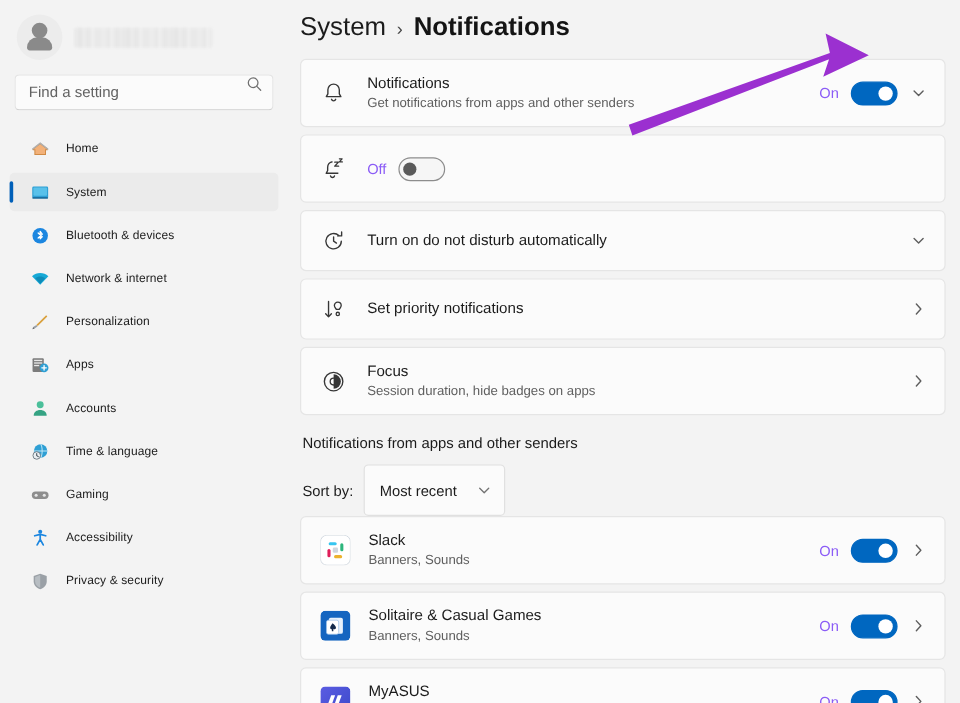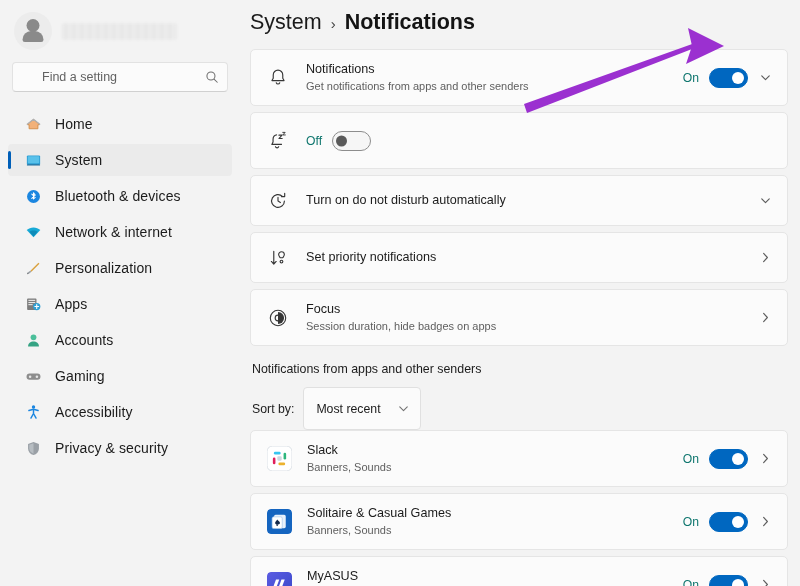--- a/index.html
+++ b/index.html
@@ -44,39 +44,39 @@
       #e6e6e6 2px, #e6e6e6 4px, #ededed 4px, #ededed 5px,
       #dedede 5px, #dedede 6px, #f2f2f2 6px, #f2f2f2 8px);
     filter: blur(1.4px);
     opacity: .95;
   }
   .search-wrap { padding: 2px 4px 10px 4px; }
   .search-box {
     height: 30px; border-radius: 4px;
     background: #fbfbfb; border: 1px solid #e2e2e2;
     border-bottom-color: #d0d0d0;
-    display: flex; align-items: center;
-    padding: 0 8px 0 29px;
+    display: flex; 
+    padding: 0 8px 0 11px;
   }
   .search-box input {
     flex: 1; border: 0; outline: none; background: transparent;
     font-family: "Liberation Sans", sans-serif; font-size: 12.5px; color: #1b1b1b;
   }
   .search-box input::placeholder { color: #626262; }
   .search-icon { width: 14px; height: 14px; flex: 0 0 14px; opacity: .72; }
 
   .nav { padding-top: 6px; }
   .nav-item {
     position: relative;
     display: flex; align-items: center; gap: 13px;
     height: 32px; margin-bottom: 4px;
     padding-left: 17px; border-radius: 4px;
     cursor: pointer;
   }
-  .nav-item .label { font-size: 14px; color: #1b1b1b; letter-spacing: .1px; }
+  .nav-item .label { font-size: 10px; color: #1b1b1b; letter-spacing: .1px; }
   .nav-item.selected { background: #ebebeb; }
   .nav-item.selected::before {
     content: ""; position: absolute; left: 0; top: 7px;
     width: 3px; height: 18px; border-radius: 2px; background: #005fb8;
   }
   .nav-ico { width: 17px; height: 17px; flex: 0 0 17px; display: block; }
 
   
   .main {
     flex: 1; height: 586px; position: relative;
@@ -102,21 +102,21 @@
     padding: 0 14px 0 16px;
     min-height: 51px;
     cursor: pointer;
   }
   .card.tall { min-height: 57px; }
   .card-ico { width: 22px; height: 22px; flex: 0 0 22px; margin-right: 17px; opacity: .88; }
   .card-txt { flex: 1; min-width: 0; }
   .card-title { font-size: 12.6px; color: #1b1b1b; line-height: 1.35; }
   .card-sub { font-size: 11px; color: #5f5f5f; line-height: 1.4; margin-top: 1px; }
   .card-right { display: flex; align-items: center; gap: 10px; flex: 0 0 auto; }
-  .state-label { font-size: 12.2px; color: #0f766e; }
+  .state-label { font-size: 12.2px; color: #8b5cf6; }
 
   .toggle {
     width: 39px; height: 20px; border-radius: 10px;
     position: relative; flex: 0 0 39px;
   }
   .toggle.on { background: #0067c0; border: 1px solid #0067c0; }
   .toggle.on .knob {
     position: absolute; right: 3px; top: 50%; transform: translateY(-50%);
     width: 12px; height: 12px; border-radius: 50%; background: #ffffff;
   }
@@ -228,20 +228,29 @@
       </div>
 
       <div class="nav-item">
         <svg class="nav-ico" viewBox="0 0 20 20">
           <circle cx="10" cy="6.3" r="3.4" fill="#4bbf9a"></circle>
           <path d="M3.6 17c0-3.6 2.9-5.7 6.4-5.7s6.4 2.1 6.4 5.7z" fill="#35a383"></path>
         </svg>
         <span class="label">Accounts</span>
       </div>
 
+      <div class="nav-item">
+        <svg class="nav-ico" viewBox="0 0 20 20">
+          <circle cx="10.4" cy="9.2" r="6.6" fill="#2e9fd4"></circle>
+          <path d="M10.4 2.6c2 2 2 11.2 0 13.2M3.8 9.2h13.2" stroke="#bfe7f7" stroke-width="1" fill="none"></path>
+          <circle cx="6.6" cy="13.6" r="3.7" fill="#e9eef2" stroke="#6b7780" stroke-width=".9"></circle>
+          <path d="M6.6 11.6v2.1l1.5 1" stroke="#3a464f" stroke-width="1" fill="none" stroke-linecap="round"></path>
+        </svg>
+        <span class="label">Time &amp; language</span>
+      </div>
 
       <div class="nav-item">
         <svg class="nav-ico" viewBox="0 0 20 20">
           <rect x="1.8" y="6.6" width="16.4" height="7.2" rx="3.6" fill="#8d8d8d"></rect>
           <circle cx="6" cy="10.2" r="1.5" fill="#e6e6e6"></circle>
           <circle cx="14" cy="10.2" r="1.5" fill="#e6e6e6"></circle>
         </svg>
         <span class="label">Gaming</span>
       </div>
 

